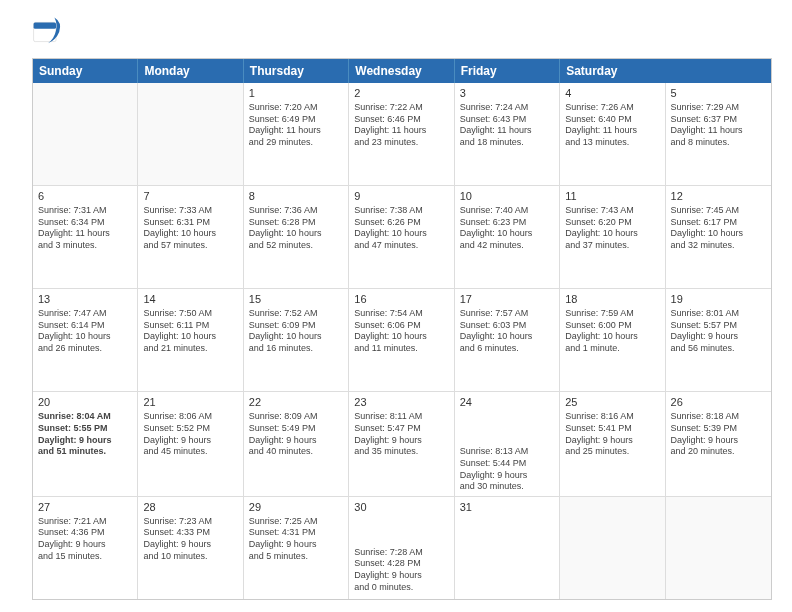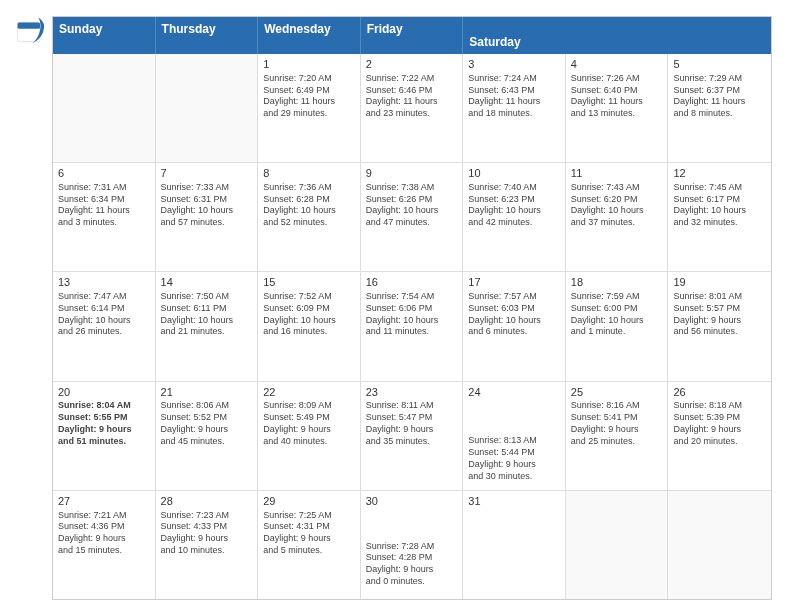--- a/index.html
+++ b/index.html
@@ -6,22 +6,23 @@
     body {
       font-family: Arial, sans-serif;
       background: #fff;
       width: 792px;
       height: 612px;
       overflow: hidden;
     }
     .page {
       width: 792px;
       height: 612px;
-      padding: 16px 20px 12px 16px;
-      display: flex;
+      padding: 16px 20px 12px 32px;
+      display: flex;
+      flex-direction: column;
     }
     .header {
       display: flex;
       justify-content: space-between;
       align-items: flex-start;
       margin-bottom: 10px;
     }
     .logo {
       display: flex;
       align-items: center;
@@ -63,21 +64,21 @@
       background: #2a6cb0;
     }
     .cal-header-cell {
       color: #fff;
       font-size: 12px;
       font-weight: bold;
       padding: 5px 6px;
       text-align: left;
       border-right: 1px solid #4a8cc0;
     }
-    .cal-header-cell:last-child { border-right: none; margin-top: 13px; }
+    .cal-header-cell:last-child { border-right: none; }
     .cal-body {
       flex: 1;
       display: flex;
       flex-direction: column;
     }
     .cal-week {
       display: grid;
       grid-template-columns: repeat(7, 1fr);
       flex: 1;
       border-bottom: 1px solid #ddd;
@@ -124,20 +125,21 @@
     </div>
     <div class="title-block">
       <div class="main-title"></div>
       <div class="subtitle"></div>
     </div>
   </div>
 
   <div class="calendar">
     <div class="cal-header-row">
     <div class="cal-header-cell">Sunday</div>
+        <div class="cal-header-cell">Monday</div>
         <div class="cal-header-cell">Thursday</div>
         <div class="cal-header-cell">Wednesday</div>
         <div class="cal-header-cell">Friday</div>
         <div class="cal-header-cell">Saturday</div>
       </div>
     <div class="cal-body">
     <div class="cal-week">
           <div class="cal-cell empty"></div>
           <div class="cal-cell empty"></div>
           <div class="cal-cell">

